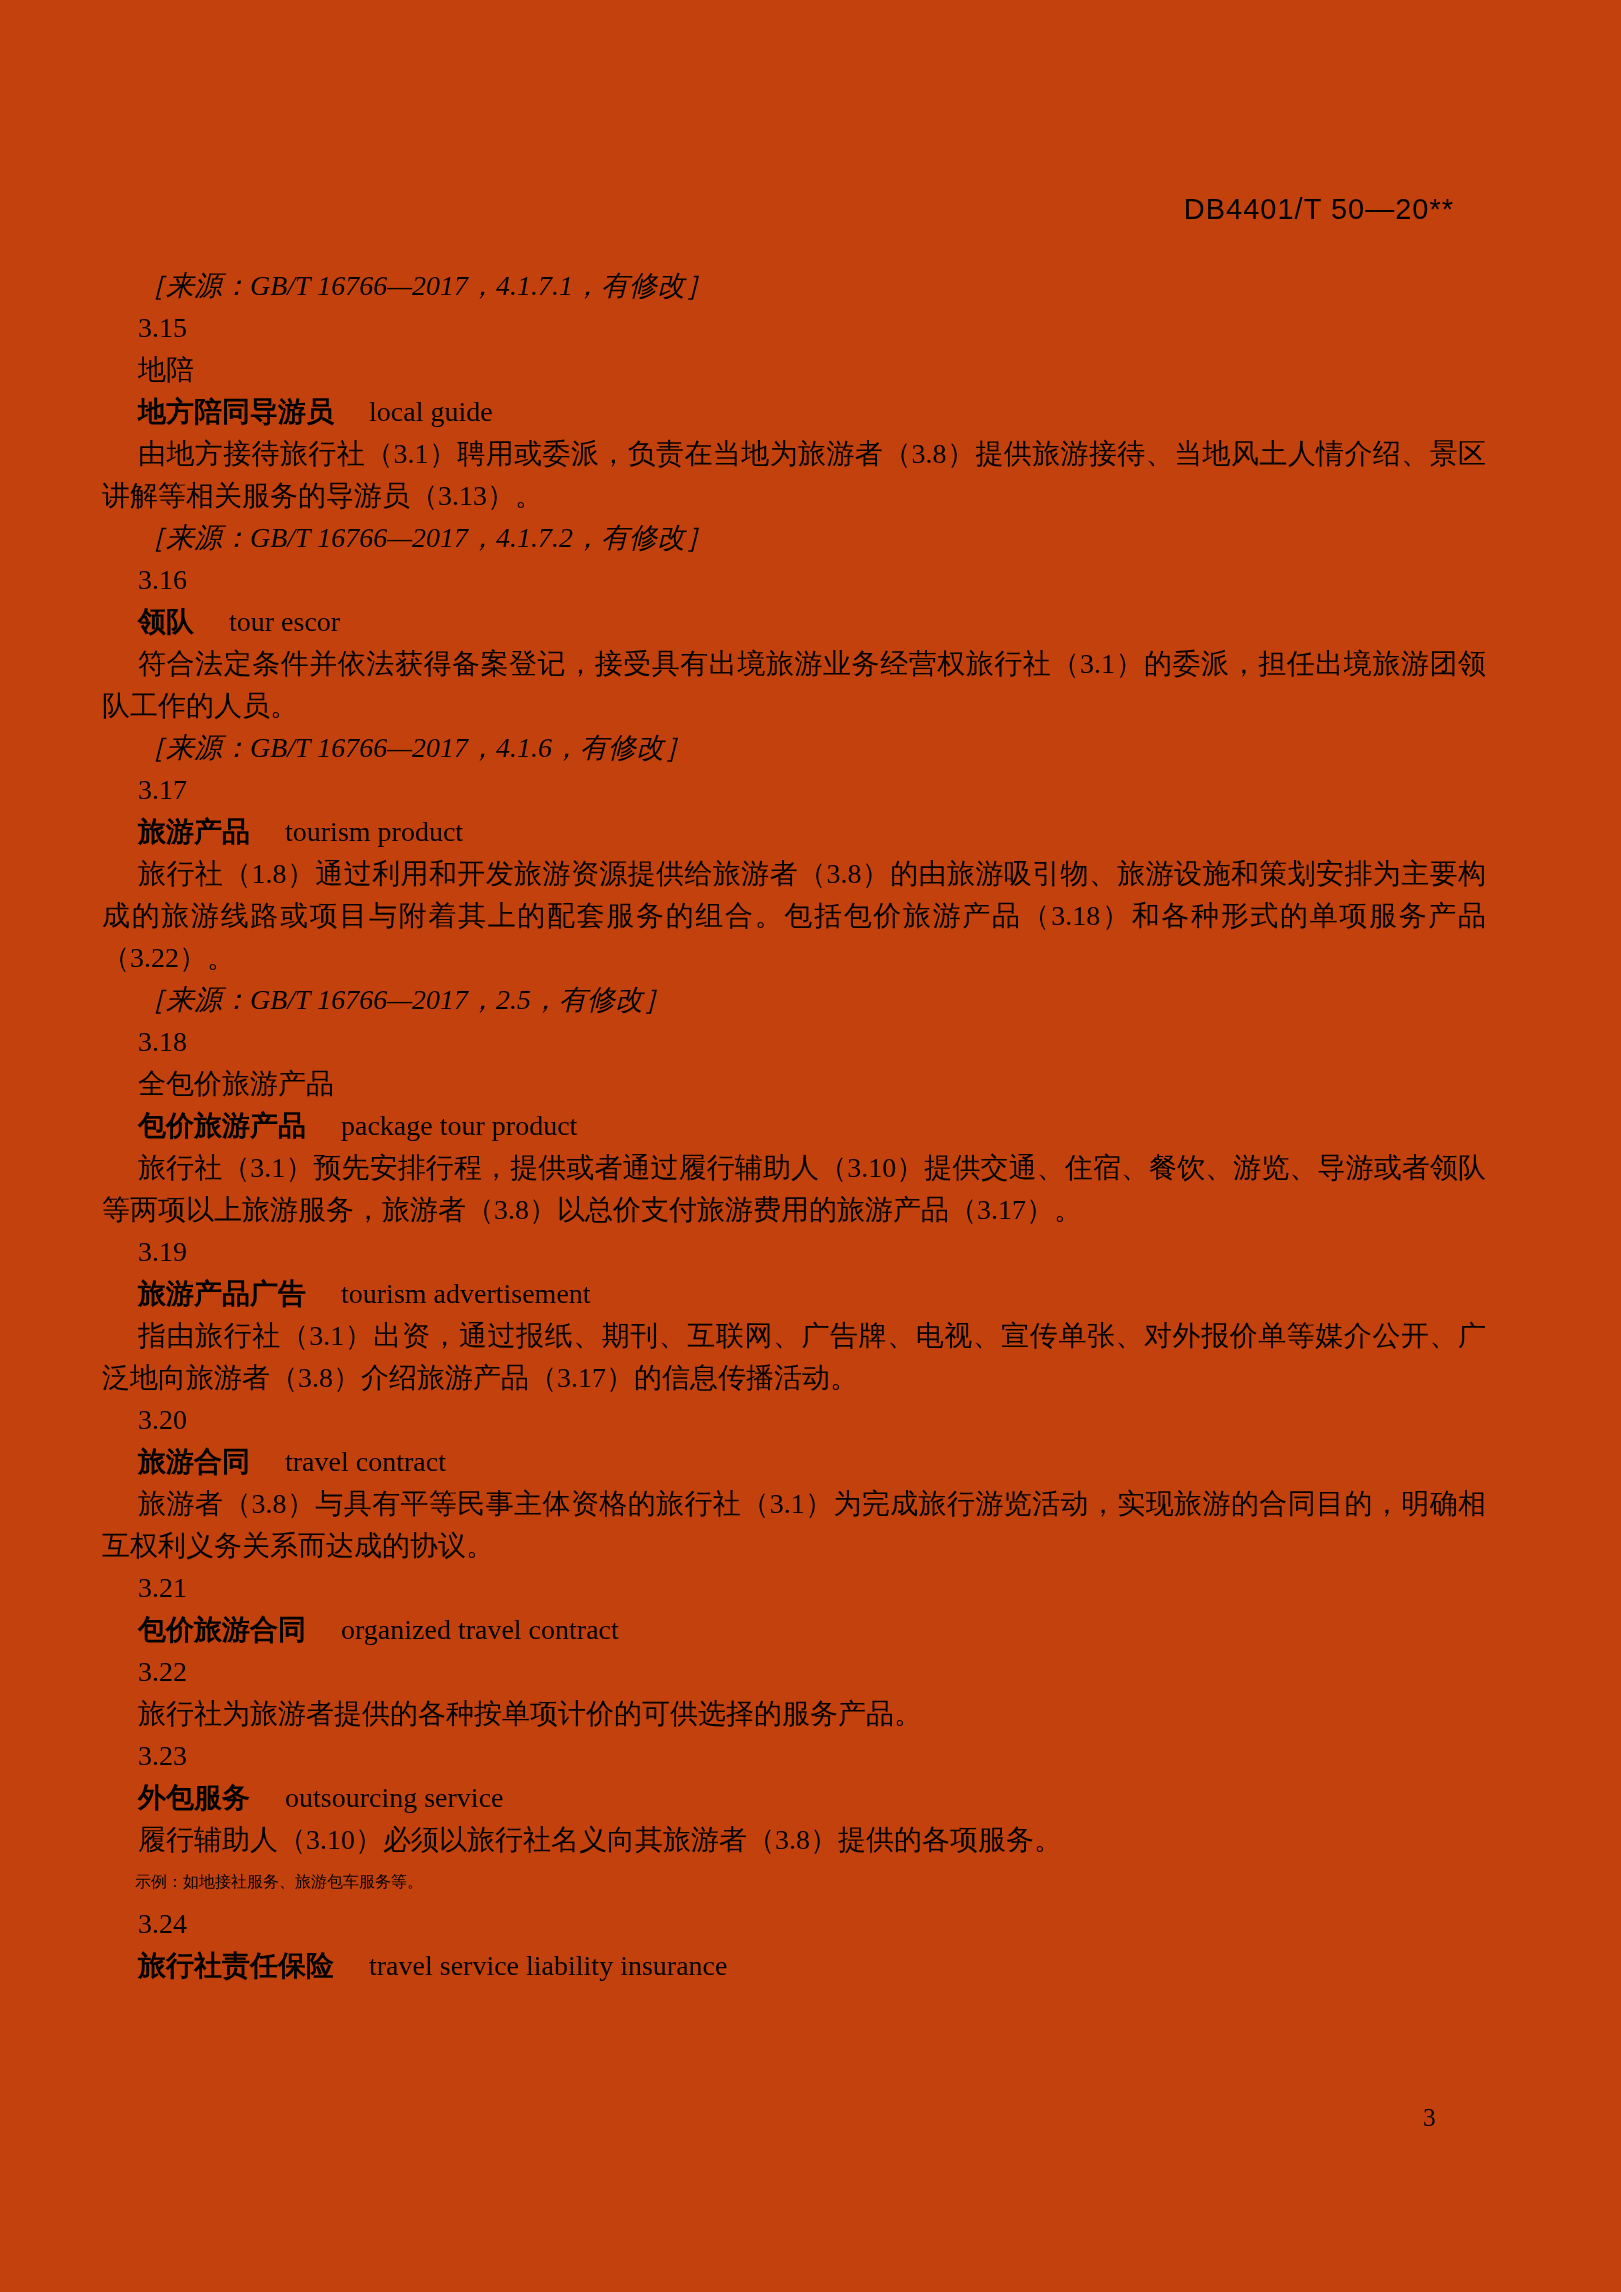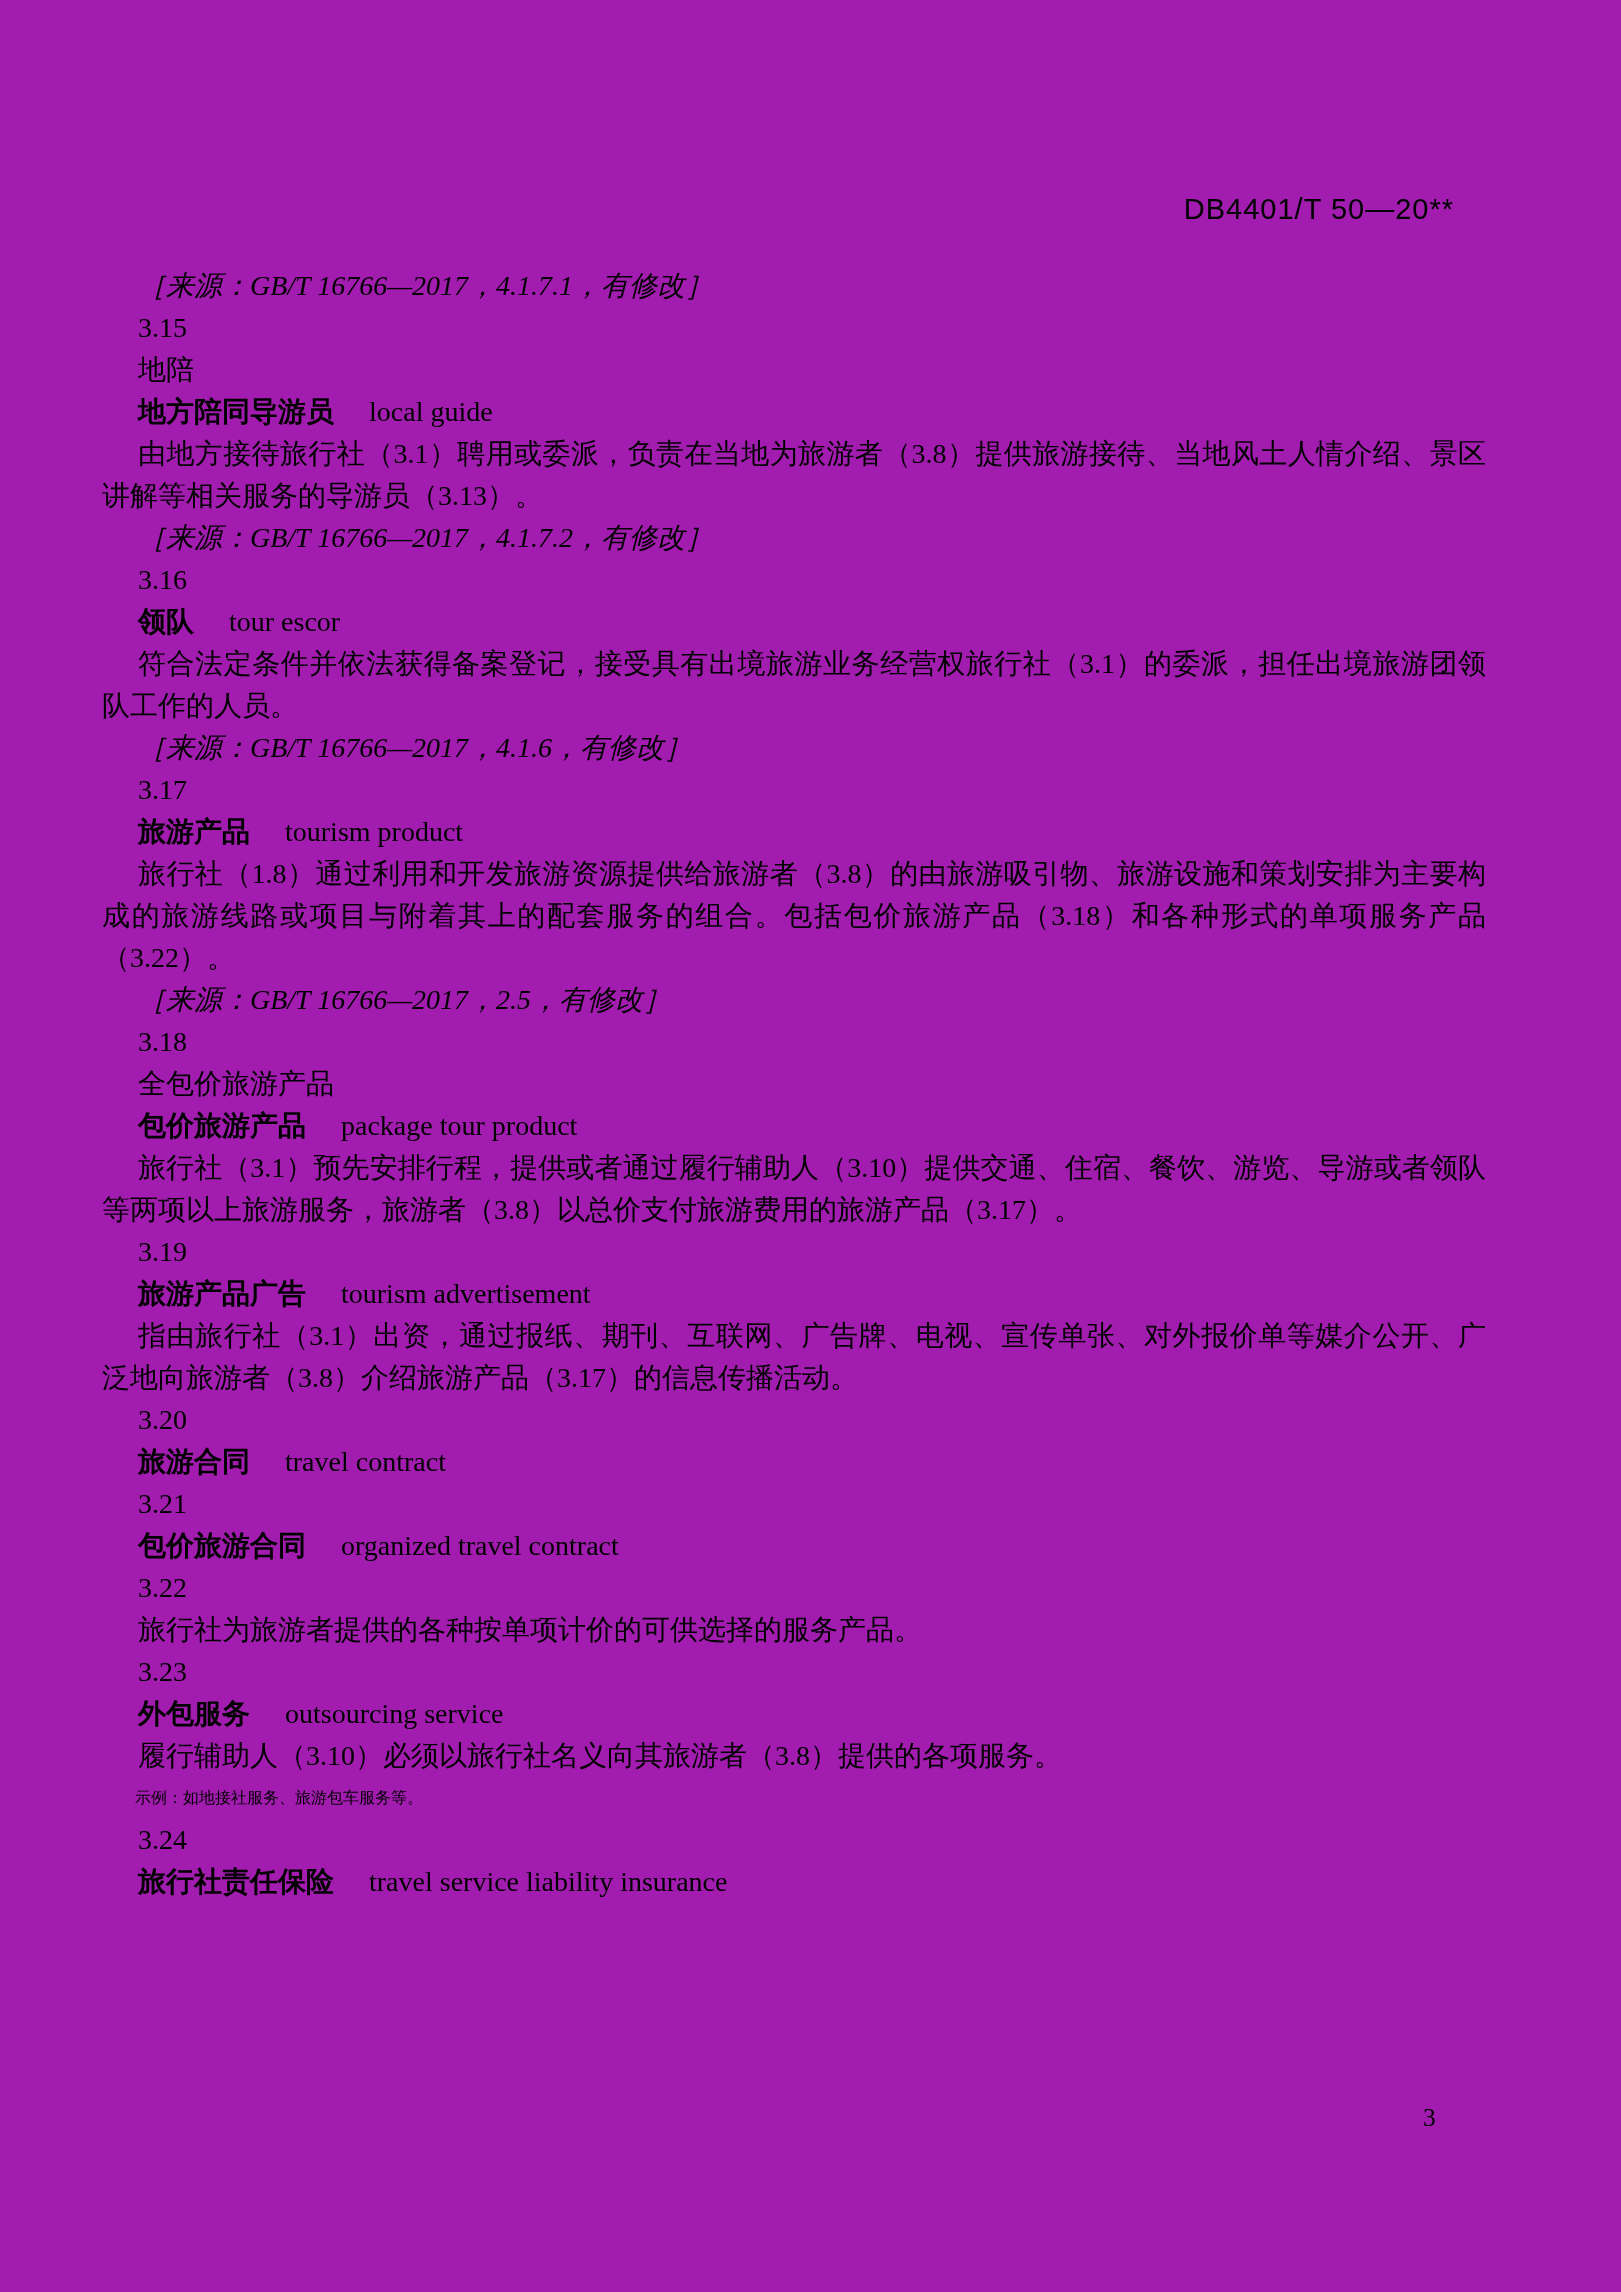--- a/index.html
+++ b/index.html
@@ -1,19 +1,19 @@
 <!DOCTYPE html>
 <html><head>
 <meta charset="utf-8">
 <style>
   html,body{margin:0;padding:0;background:#e8e8e8;}
   .page{
     position:relative;
     width:1621px;height:2293px;
-    background:#a21caf;
+    background:#c2410c;
     color:#000000;
     overflow:hidden;
     font-family:"Liberation Serif","DejaVu Serif",serif;
   }
   .doc-header{
     position:absolute;
     top:193px;right:167px;
     font-family:"Liberation Sans","DejaVu Sans",sans-serif;
     font-size:29px;
     letter-spacing:1px;
@@ -71,20 +71,21 @@
       <p class="line indent source">［来源：GB/T 16766—2017，2.5，有修改］</p>
       <p class="line indent clause-number">3.18</p>
       <p class="line indent alias">全包价旅游产品</p>
       <p class="line indent term-line"><span class="term-zh">包价旅游产品</span><span class="term-en">package tour product</span></p>
       <p class="para"><span class="seg b">旅行社</span><span class="seg">（3.1）预先安排行程，提供或者通过</span><span class="seg b">履行辅助人</span><span class="seg">（3.10）提供交通、住宿、餐饮、游览、导游或者领队等两项以上旅游服务，</span><span class="seg b">旅游者</span><span class="seg">（3.8）以总价支付旅游费用的</span><span class="seg b">旅游产品</span><span class="seg">（3.17）。</span></p>
       <p class="line indent clause-number">3.19</p>
       <p class="line indent term-line"><span class="term-zh">旅游产品广告</span><span class="term-en">tourism advertisement</span></p>
       <p class="para"><span class="seg">指由</span><span class="seg b">旅行社</span><span class="seg">（3.1）出资，通过报纸、期刊、互联网、广告牌、电视、宣传单张、对外报价单等媒介公开、广泛地向</span><span class="seg b">旅游者</span><span class="seg">（3.8）介绍</span><span class="seg b">旅游产品</span><span class="seg">（3.17）的信息传播活动。</span></p>
       <p class="line indent clause-number">3.20</p>
       <p class="line indent term-line"><span class="term-zh">旅游合同</span><span class="term-en">travel contract</span></p>
+      <p class="para"><span class="seg b">旅游者</span><span class="seg">（3.8）与具有平等民事主体资格的</span><span class="seg b">旅行社</span><span class="seg">（3.1）为完成旅行游览活动，实现旅游的合同目的，明确相互权利义务关系而达成的协议。</span></p>
       <p class="line indent clause-number">3.21</p>
       <p class="line indent term-line"><span class="term-zh">包价旅游合同</span><span class="term-en">organized travel contract</span></p>
       <p class="line indent clause-number">3.22</p>
       <p class="para"><span class="seg">旅行社为旅游者提供的各种按单项计价的可供选择的服务产品。</span></p>
       <p class="line indent clause-number">3.23</p>
       <p class="line indent term-line"><span class="term-zh">外包服务</span><span class="term-en">outsourcing service</span></p>
       <p class="para"><span class="seg b">履行辅助人</span><span class="seg">（3.10）必须以旅行社名义向其</span><span class="seg b">旅游者</span><span class="seg">（3.8）提供的各项服务。</span></p>
       <p class="line example">示例：如地接社服务、旅游包车服务等。</p>
       <p class="line indent clause-number">3.24</p>
       <p class="line indent term-line"><span class="term-zh">旅行社责任保险</span><span class="term-en">travel service liability insurance</span></p>

